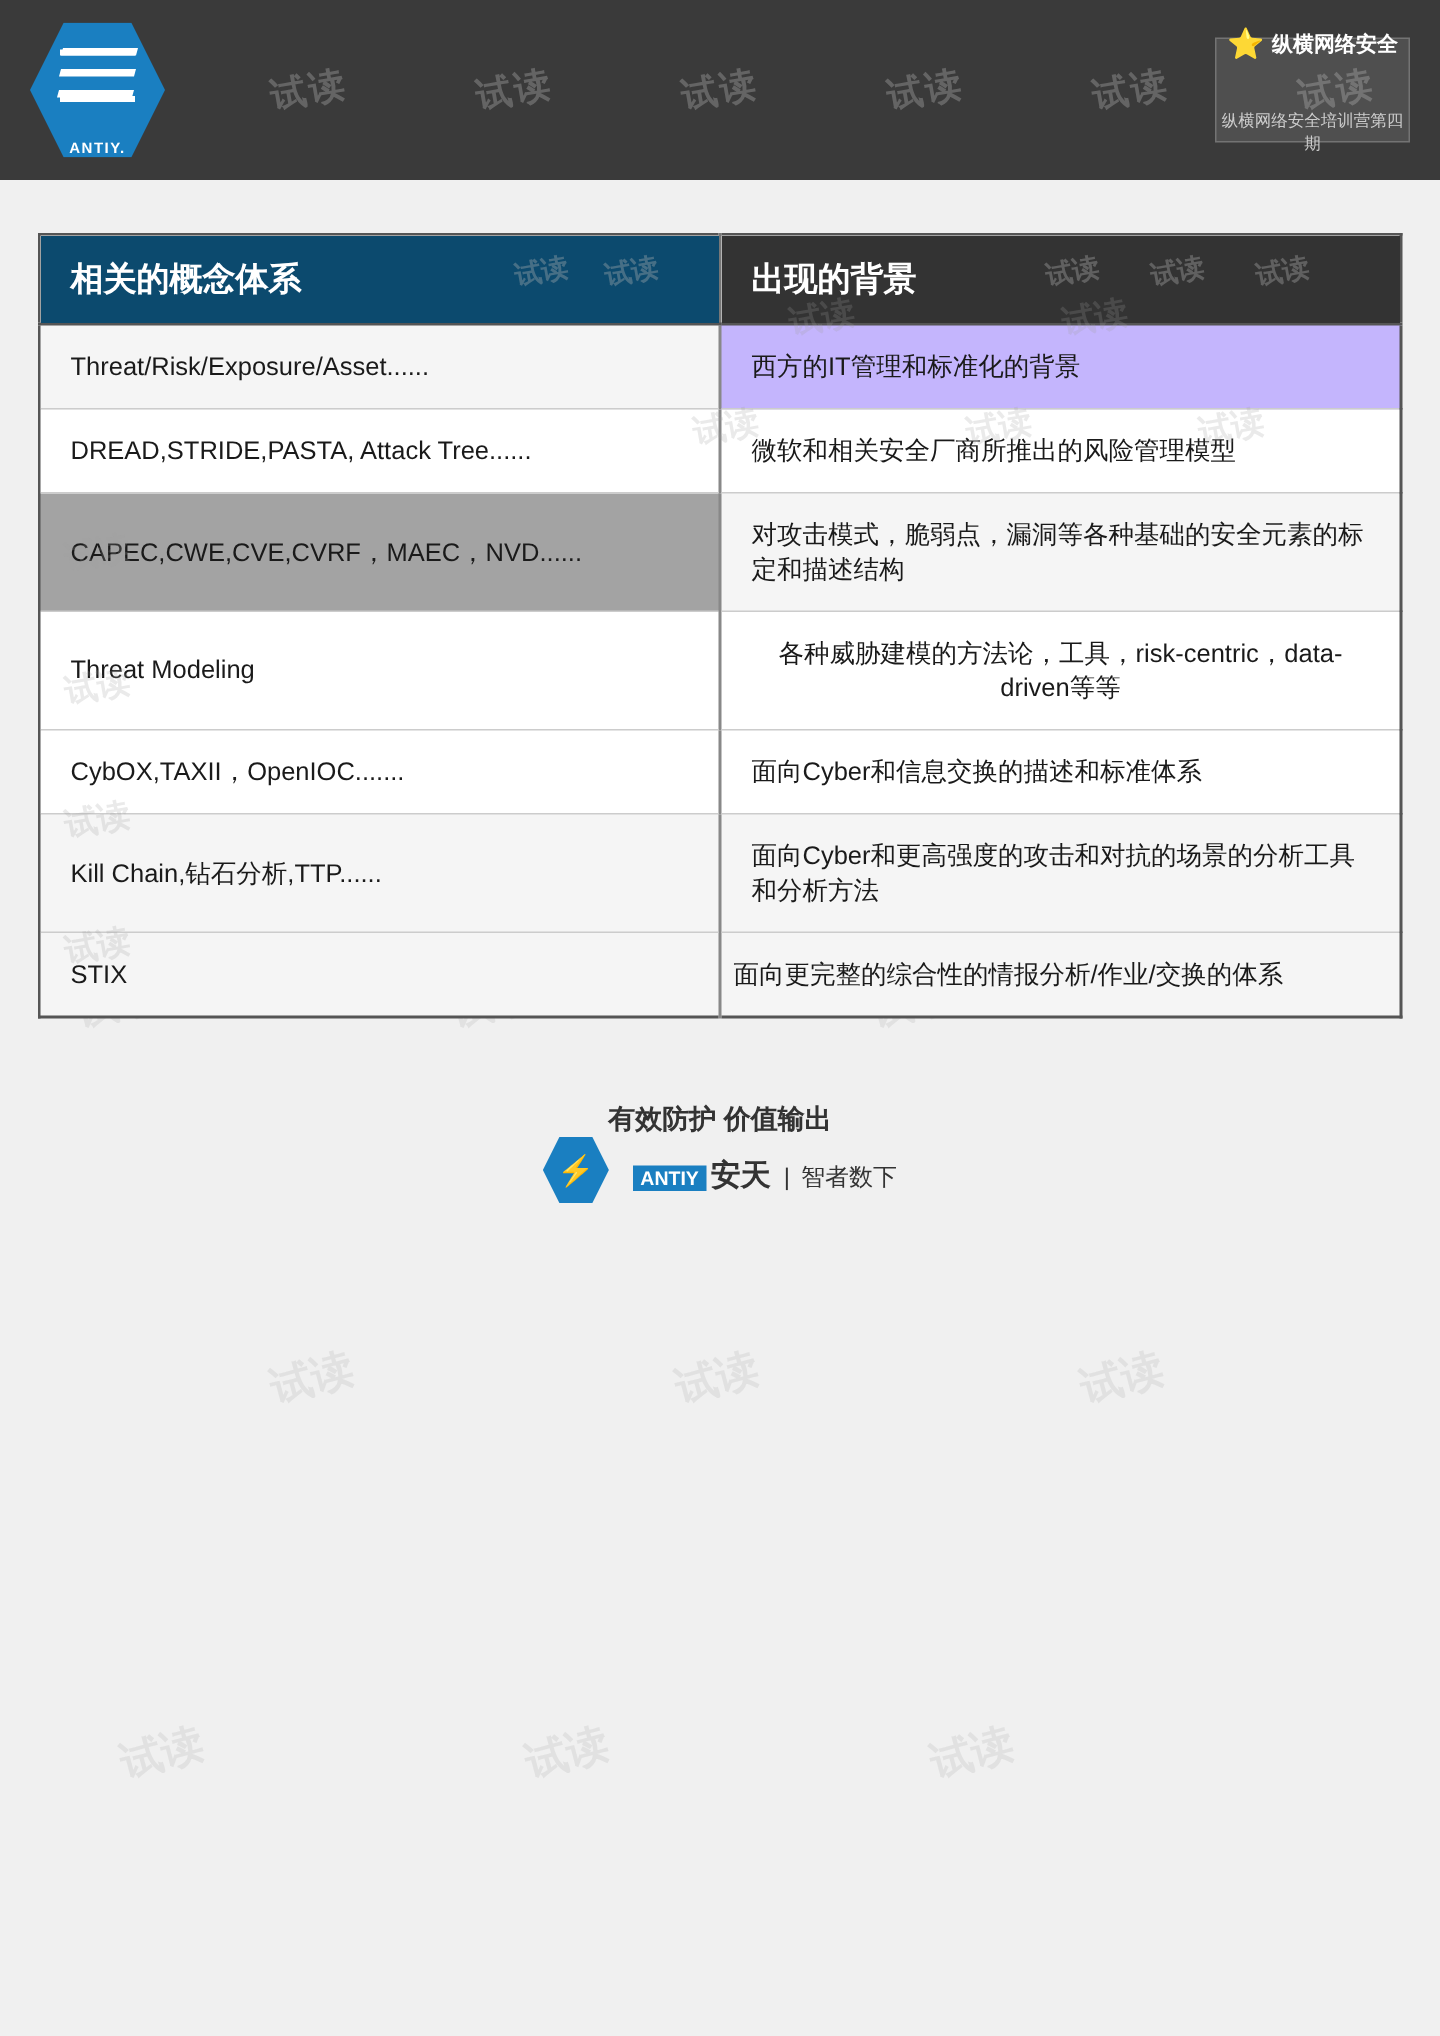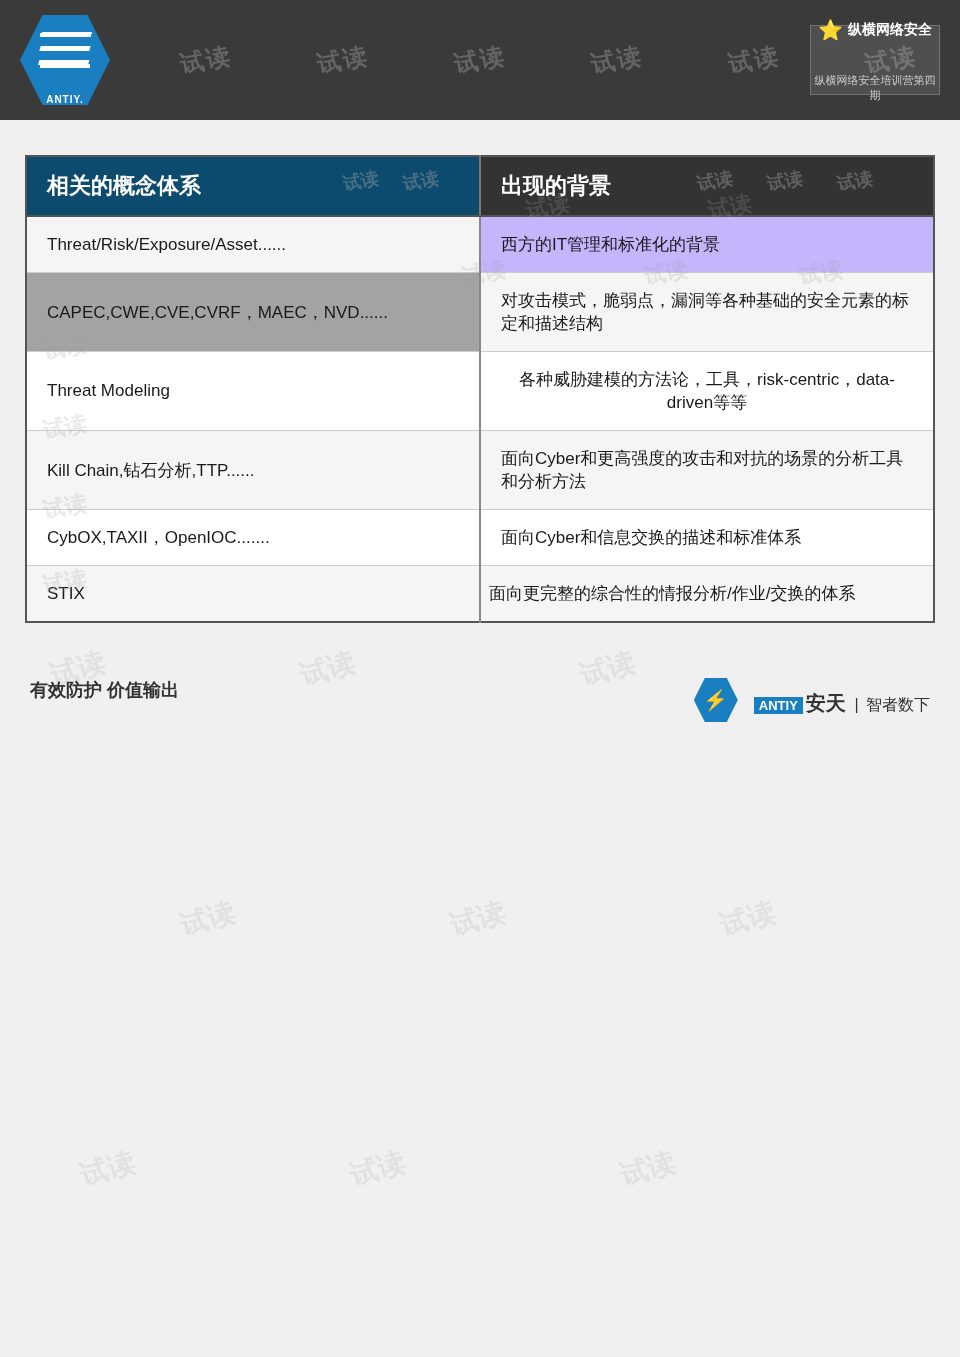--- a/index.html
+++ b/index.html
@@ -114,24 +114,25 @@
       font-weight: bold;
       padding: 14px 20px;
       border-right: 2px solid #555;
       border-bottom: 2px solid #555;
     }
 
     
     .footer {
       display: flex;
       justify-content: space-between;
-      align-items: flex-start;
+      align-items: center;
       padding: 20px 30px;
       margin-top: 20px;
       position: relative;
+      flex-direction: column;
     }
 
     .footer-text {
       font-size: 18px;
       color: #333;
       font-weight: bold;
     }
 
     .footer-logo {
       display: flex;
@@ -240,34 +241,38 @@
           <span style="position:absolute;top:12px;right:200px;color:rgba(180,180,180,0.35);font-size:18px;transform:rotate(-10deg);font-weight:bold;">试读</span>
         </th>
       </tr>
     </thead>
     <tbody id="table-body">
     <tr>
           <td style="padding: 16px 20px; font-size: 17px; color: rgb(26, 26, 26); border-right: 2px solid rgb(136, 136, 136); border-bottom: 1px solid rgb(204, 204, 204); vertical-align: middle; background: rgb(245, 245, 245); width: 50%;">Threat/Risk/Exposure/Asset......</td>
           <td style="padding: 16px 20px; font-size: 17px; color: rgb(26, 26, 26); border-bottom: 1px solid rgb(204, 204, 204); vertical-align: middle; background: #c4b5fd; width: 50%;">西方的IT管理和标准化的背景</td>
         </tr>
         <tr>
+          <td style="padding: 16px 20px; font-size: 17px; color: rgb(26, 26, 26); border-right: 2px solid rgb(136, 136, 136); border-bottom: 1px solid rgb(204, 204, 204); vertical-align: middle; background: rgb(255, 255, 255); width: 50%;">DREAD,STRIDE,PASTA, Attack Tree......</td>
+          <td style="padding: 16px 20px; font-size: 17px; color: rgb(26, 26, 26); border-bottom: 1px solid rgb(204, 204, 204); vertical-align: middle; background: rgb(255, 255, 255); width: 50%;">微软和相关安全厂商所推出的风险管理模型</td>
+        </tr>
+        <tr>
           <td style="padding: 16px 20px; font-size: 17px; color: rgb(26, 26, 26); border-right: 2px solid rgb(136, 136, 136); border-bottom: 1px solid rgb(204, 204, 204); vertical-align: middle; background: #a3a3a3; width: 50%;">CAPEC,CWE,CVE,CVRF，MAEC，NVD......</td>
           <td style="padding: 16px 20px; font-size: 17px; color: rgb(26, 26, 26); border-bottom: 1px solid rgb(204, 204, 204); vertical-align: middle; background: rgb(245, 245, 245); width: 50%;">对攻击模式，脆弱点，漏洞等各种基础的安全元素的标定和描述结构</td>
         </tr>
         <tr>
           <td style="padding: 16px 20px; font-size: 17px; color: rgb(26, 26, 26); border-right: 2px solid rgb(136, 136, 136); border-bottom: 1px solid rgb(204, 204, 204); vertical-align: middle; background: rgb(255, 255, 255); width: 50%;">Threat Modeling</td>
           <td style="padding: 16px 20px; font-size: 17px; color: rgb(26, 26, 26); border-bottom: 1px solid rgb(204, 204, 204); vertical-align: middle; background: rgb(255, 255, 255); width: 50%; text-align: center;">各种威胁建模的方法论，工具，risk-centric，data-driven等等</td>
         </tr>
         <tr>
+          <td style="padding: 16px 20px; font-size: 17px; color: rgb(26, 26, 26); border-right: 2px solid rgb(136, 136, 136); border-bottom: 1px solid rgb(204, 204, 204); vertical-align: middle; background: rgb(255, 255, 255); width: 50%;">CybOX,TAXII，OpenIOC.......</td>
+          <td style="padding: 16px 20px; font-size: 17px; color: rgb(26, 26, 26); border-bottom: 1px solid rgb(204, 204, 204); vertical-align: middle; background: rgb(255, 255, 255); width: 50%;">面向Cyber和信息交换的描述和标准体系</td>
+        </tr>
+        <tr>
           <td style="padding: 16px 20px; font-size: 17px; color: rgb(26, 26, 26); border-right: 2px solid rgb(136, 136, 136); border-bottom: 1px solid rgb(204, 204, 204); vertical-align: middle; background: rgb(245, 245, 245); width: 50%;">Kill Chain,钻石分析,TTP......</td>
           <td style="padding: 16px 20px; font-size: 17px; color: rgb(26, 26, 26); border-bottom: 1px solid rgb(204, 204, 204); vertical-align: middle; background: rgb(245, 245, 245); width: 50%;">面向Cyber和更高强度的攻击和对抗的场景的分析工具和分析方法</td>
-        </tr>
-        <tr>
-          <td style="padding: 16px 20px; font-size: 17px; color: rgb(26, 26, 26); border-right: 2px solid rgb(136, 136, 136); border-bottom: 1px solid rgb(204, 204, 204); vertical-align: middle; background: rgb(255, 255, 255); width: 50%;">CybOX,TAXII，OpenIOC.......</td>
-          <td style="padding: 16px 20px; font-size: 17px; color: rgb(26, 26, 26); border-bottom: 1px solid rgb(204, 204, 204); vertical-align: middle; background: rgb(255, 255, 255); width: 50%;">面向Cyber和信息交换的描述和标准体系</td>
         </tr>
         <tr>
           <td style="padding: 16px 20px; font-size: 17px; color: rgb(26, 26, 26); border-right: 2px solid rgb(136, 136, 136); border-bottom: none; vertical-align: middle; background: rgb(245, 245, 245); width: 50%;">STIX</td>
           <td style="padding: 16px 8px; font-size: 17px; color: rgb(26, 26, 26); border-bottom: none; vertical-align: middle; background: rgb(245, 245, 245); width: 50%;">面向更完整的综合性的情报分析/作业/交换的体系</td>
         </tr>
       </tbody>
   </table>
 </div>
 
 <div class="footer">

